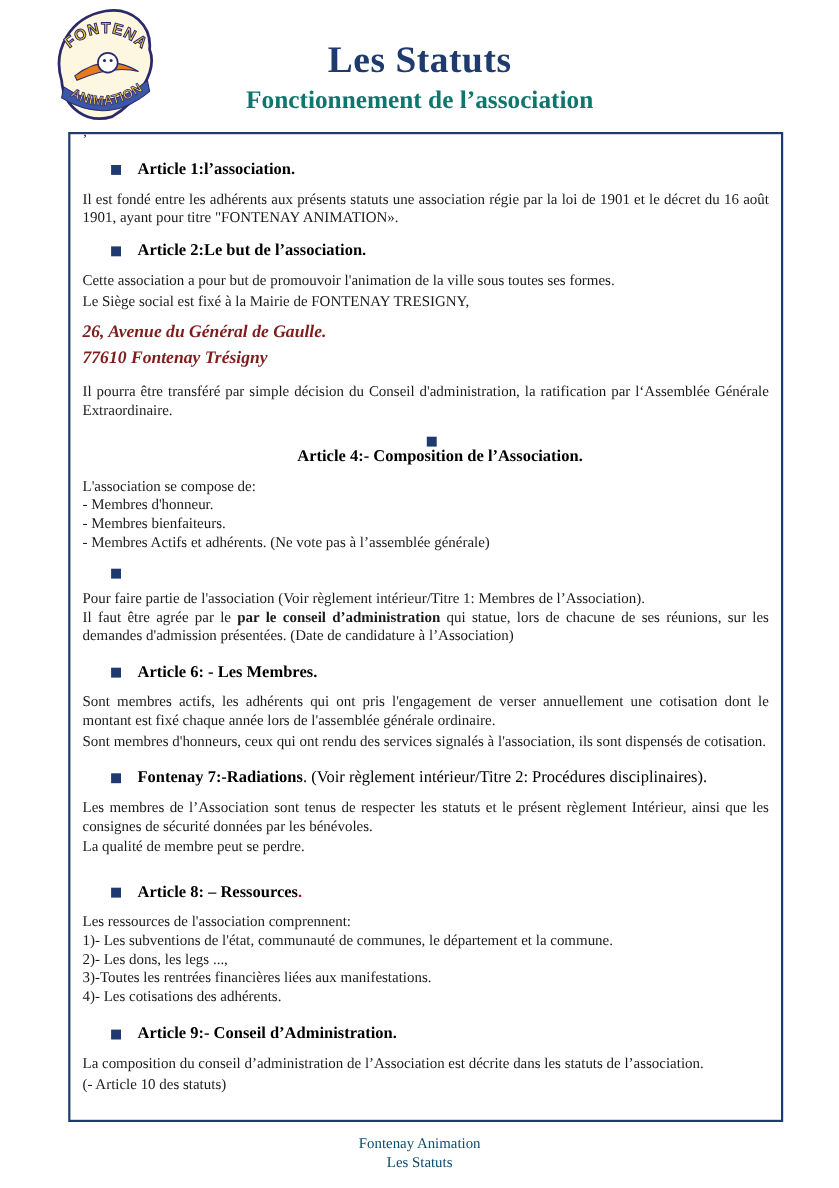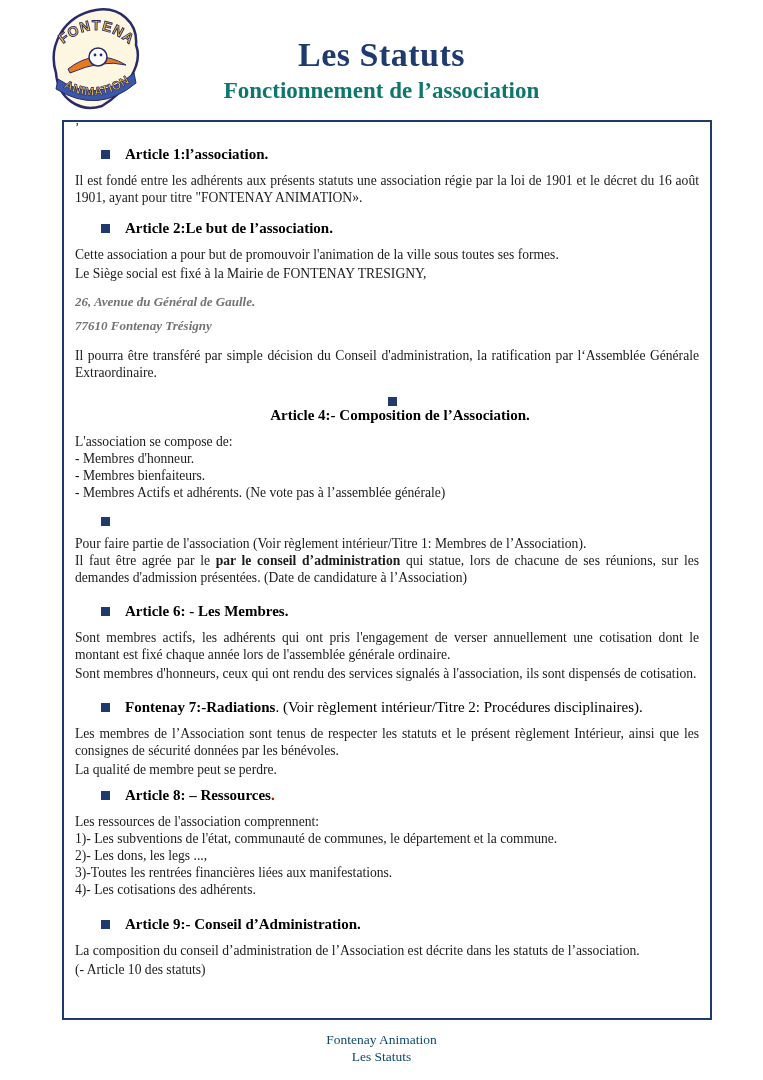--- a/index.html
+++ b/index.html
@@ -51,23 +51,23 @@
 
   .para {
     font-size:13.6px; line-height:17px;
     text-align:justify;
     margin:0 0 2px 0;
   }
   .para.no-just { text-align:left; }
   .list-line { font-size:13.6px; line-height:17px; text-align:left; }
 
   .address {
-    font-size:13px; line-height:24px;
+    font-size:16px; line-height:24px;
     font-weight:bold; font-style:italic;
-    color:#737373;
+    color:#7f1d1d;
     margin:8px 0 9px 0;
   }
 
   
   .footer {
     text-align:center; color:#0c4a6e;
     font-size:13.5px; line-height:17px;
     margin-top:11px;
   }
 </style>
@@ -146,21 +146,21 @@
     <p class="para">Sont membres actifs, les adhérents qui ont pris l'engagement de verser annuellement une cotisation dont le montant est fixé chaque année lors de l'assemblée générale ordinaire.</p>
     <p class="para">Sont membres d'honneurs, ceux qui ont rendu des services signalés à l'association, ils sont dispensés de cotisation.</p>
 
     <div class="article-head" style="margin-top:16px;">
       <span class="bullet"></span>
       <span><span>Fontenay 7:-Radiations</span><span class="head-normal">. (Voir règlement intérieur/Titre 2: Procédures disciplinaires).</span></span>
     </div>
     <p class="para">Les membres de l’Association sont tenus de respecter les statuts et le présent règlement Intérieur, ainsi que les consignes de sécurité données par les bénévoles.</p>
     <p class="list-line">La qualité de membre peut se perdre.</p>
 
-    <div class="article-head" style="margin-top:8px;text-align:right;">
+    <div class="article-head" style="margin-top:24px;text-align:right;">
       <span class="bullet"></span>
       <span><span>Article 8: – Ressources</span><span class="head-accent">.</span></span>
     </div>
     <p class="list-line">Les ressources de l'association comprennent:</p>
     <p class="list-line">1)- Les subventions de l'état, communauté de communes, le département et la commune.</p>
     <p class="list-line">2)- Les dons, les legs ...,</p>
     <p class="list-line">3)-Toutes les rentrées financières liées aux manifestations.</p>
     <p class="list-line">4)- Les cotisations des adhérents.</p>
 
     <div class="article-head" style="margin-top:17px;">

